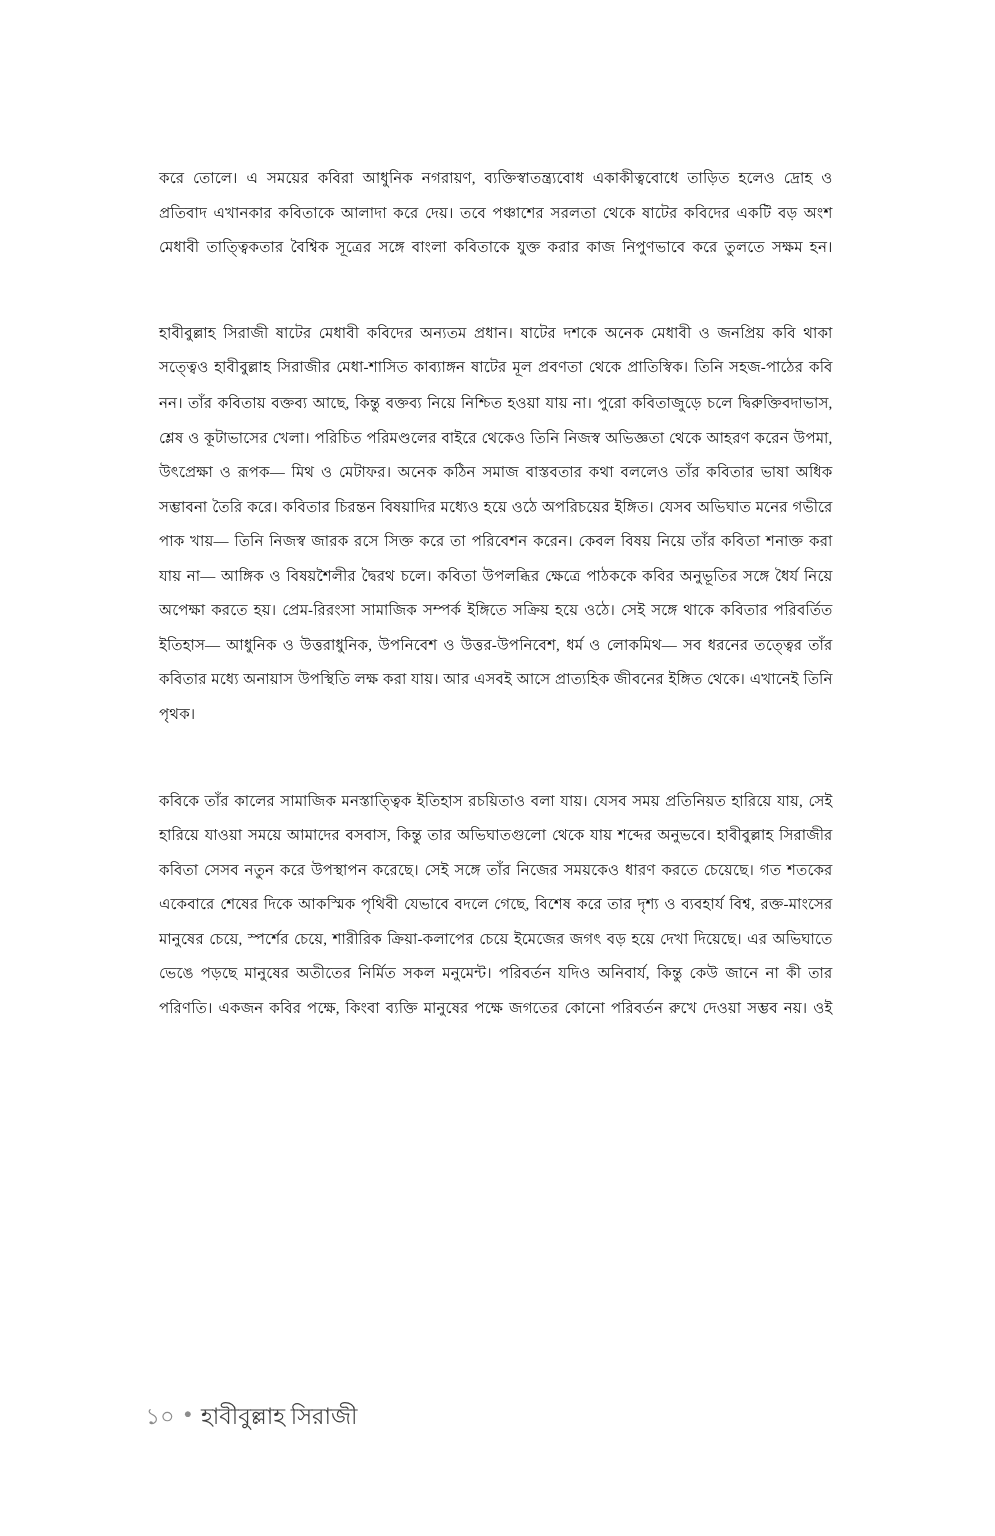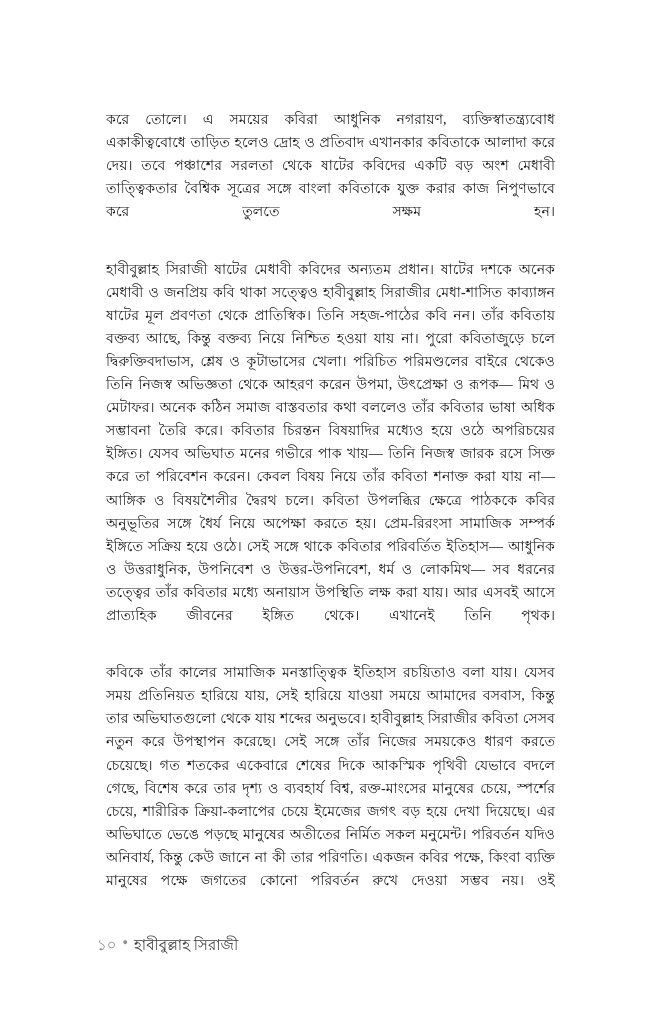--- a/index.html
+++ b/index.html
@@ -29,21 +29,21 @@
   .text-block {
     position: absolute;
     left: 106px;
     top: 108px;
     width: 449px;
   }
 
   .para {
     margin: 0 0 11px 0;
     padding: 0;
-    font-size: 14px;
+    font-size: 10px;
     line-height: 23.1px;
     text-align: justify;
     text-justify: inter-word;
     color: #151515;
     letter-spacing: 0.1px;
     word-spacing: 0.4px;
     font-family: "Liberation Serif", "DejaVu Serif", serif;
   }
 
   .para:last-child {

